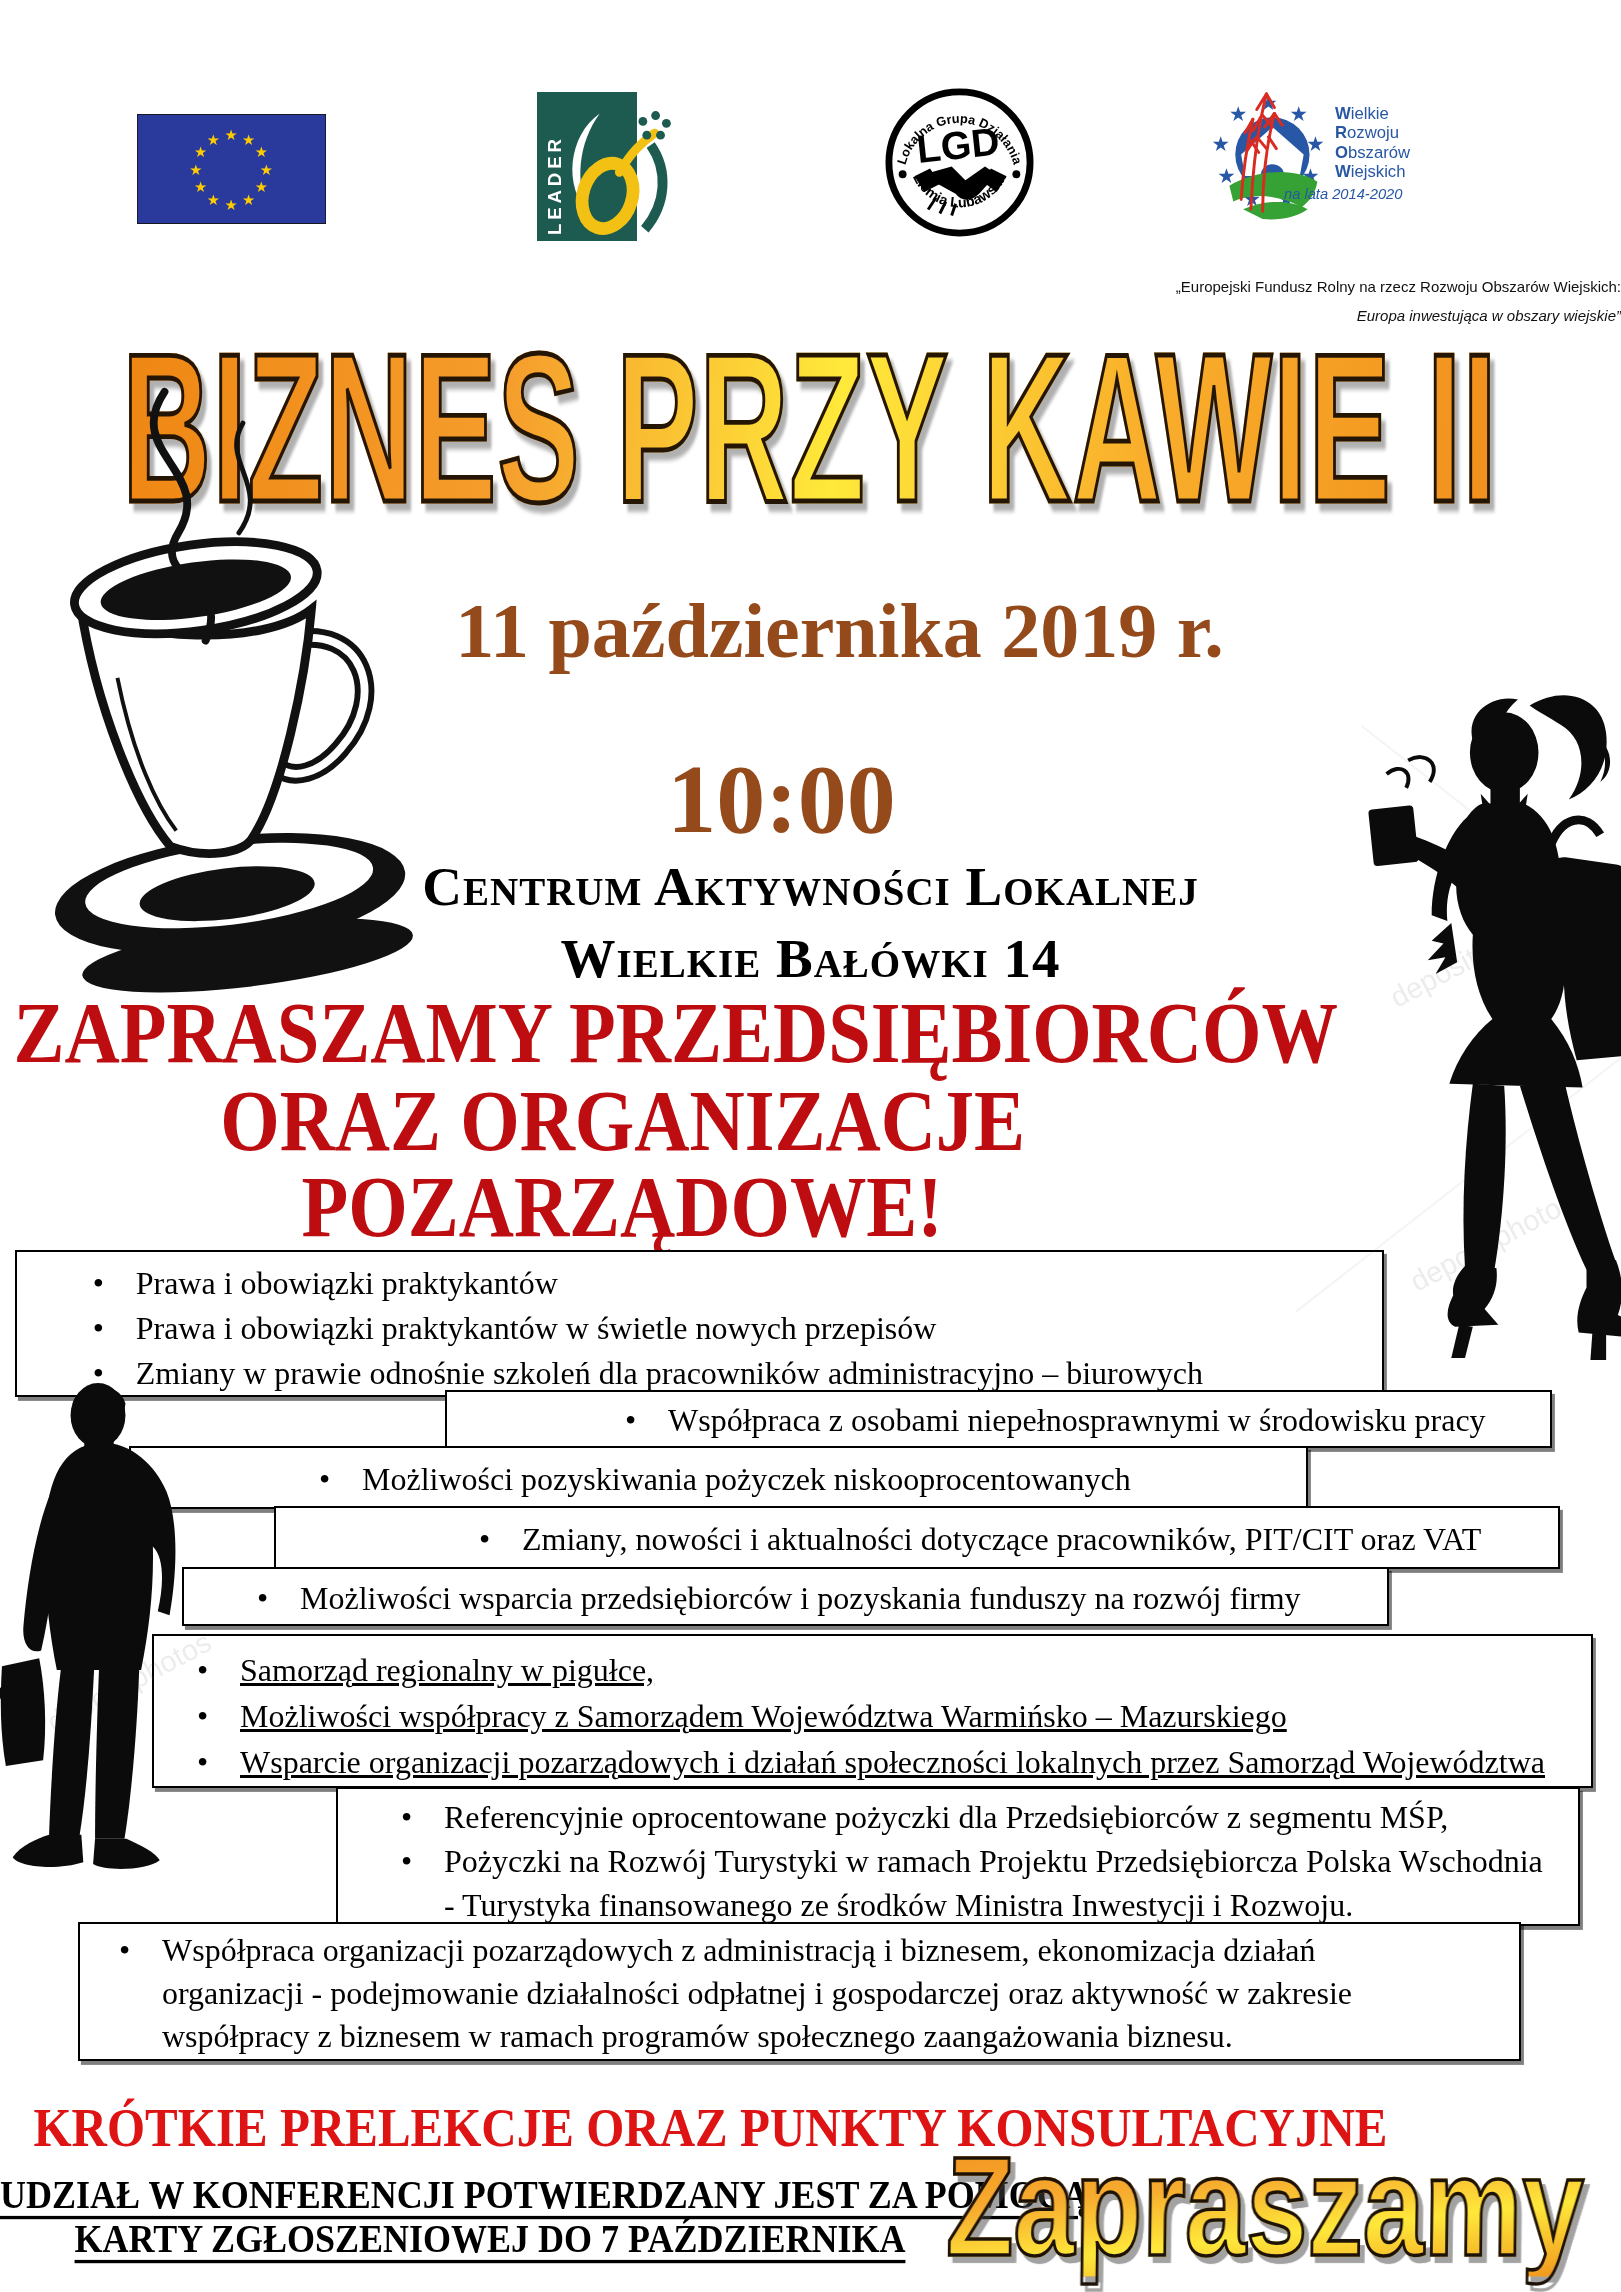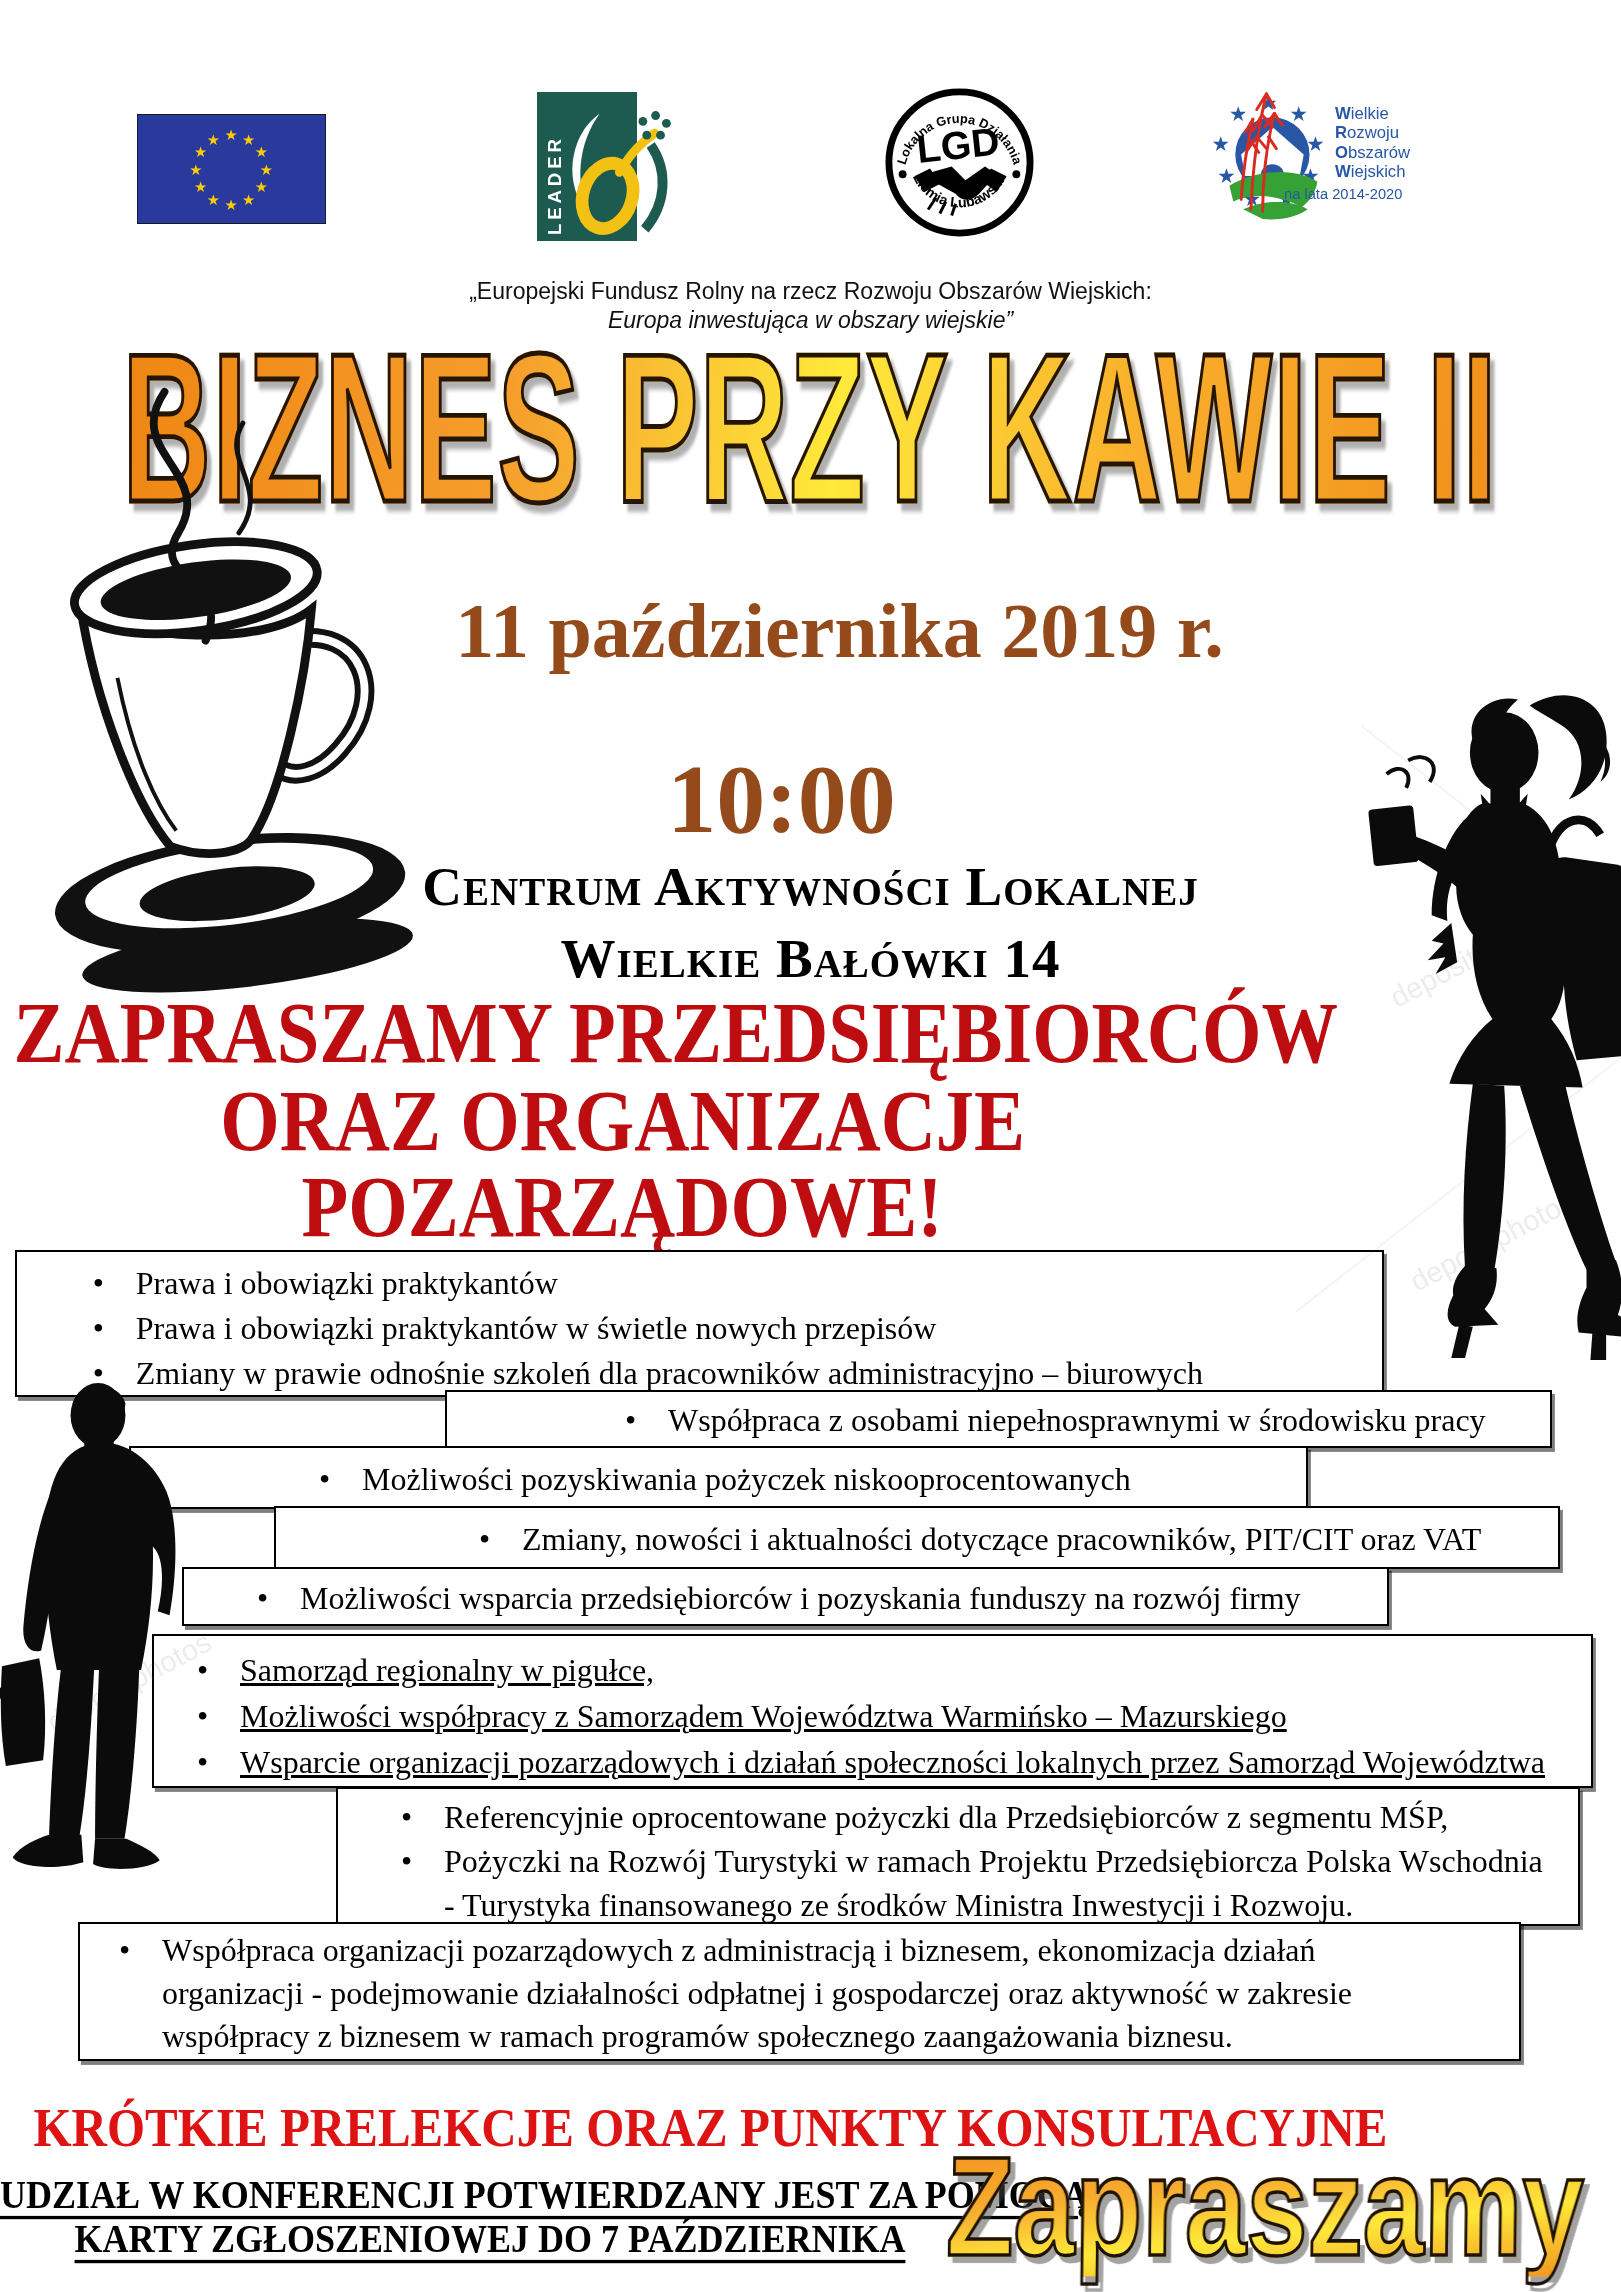--- a/index.html
+++ b/index.html
@@ -8,25 +8,25 @@
     position:relative; width:1621px; height:2293px; margin:0 auto;
     background:#ffffff; overflow:hidden;
     font-family:"Liberation Serif", serif; color:#000;
   }
   .abs { position:absolute; }
 
   
   .logo { position:absolute; }
   .prow-word { font-family:"Liberation Sans", sans-serif; font-size:16.7px; line-height:19.6px; color:#2757A5; }
   .prow-word::first-letter { font-weight:bold; }
-  .prow-years { font-family:"Liberation Sans", sans-serif; font-size:14.7px; color:#2757A5; margin-top:3.9px; margin-left:-51px; white-space:nowrap; }
-
-  
-  .funding-line { position:absolute; left:0; width:100%; text-align:center;
-    font-family:"Liberation Sans", sans-serif; font-size:23px; color:#111; }
+  .prow-years { font-family:"Liberation Sans", sans-serif; font-size:14.7px; color:#2757A5; margin-top:3.9px; margin-left:-51px; white-space:nowrap;font-style:italic; }
+
+  
+  .funding-line { position:absolute; left:0; width:100%; text-align:right;
+    font-family:"Liberation Sans", sans-serif; font-size:15px; color:#111; }
   .funding-line.l2 { font-style:italic; }
 
   
   .main-title { position:absolute; top:331px; left:0; width:100%; text-align:center; height:230px; }
   .main-title span {
     display:inline-block; white-space:nowrap; line-height:1;
     font-family:"Liberation Sans", sans-serif; font-weight:bold; font-size:110px; letter-spacing:1px;
     transform:scale(1.12,1.92); transform-origin:50% 8%;
     background:linear-gradient(100deg,#ef8613 0%,#f59d2c 28%,#ffe93a 52%,#f9ae2b 74%,#f1901d 100%);
     -webkit-background-clip:text; background-clip:text; color:transparent;

